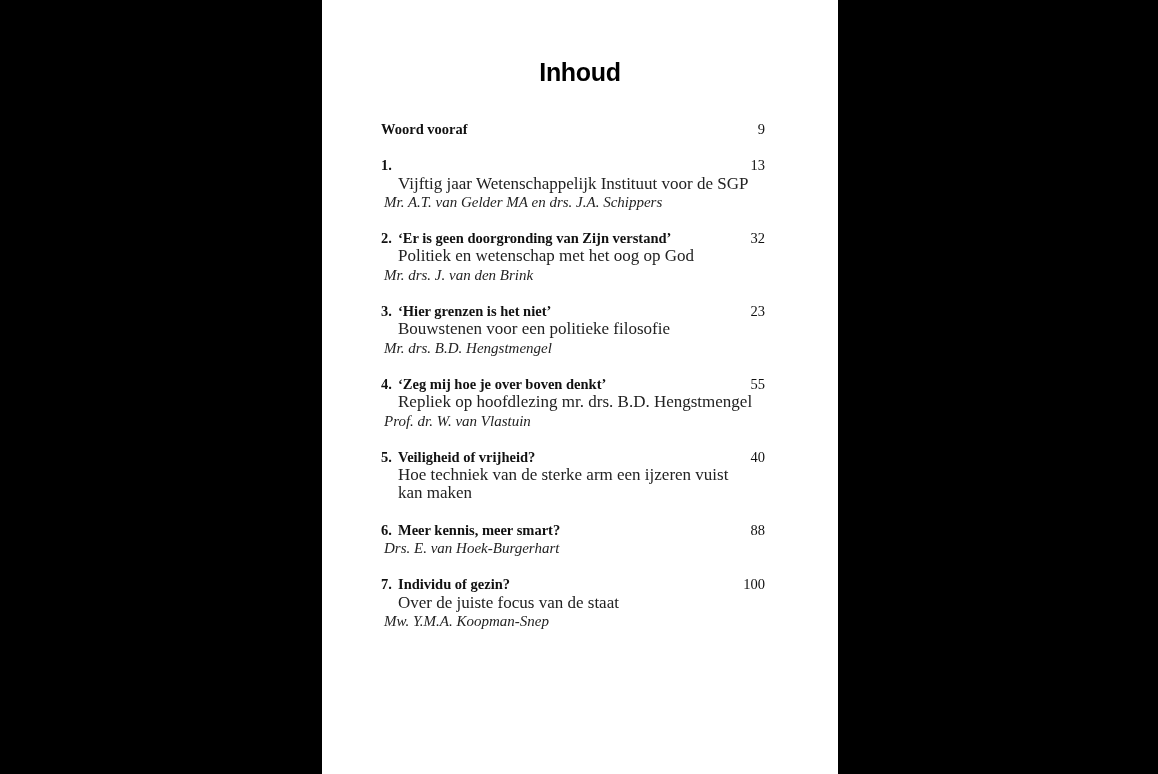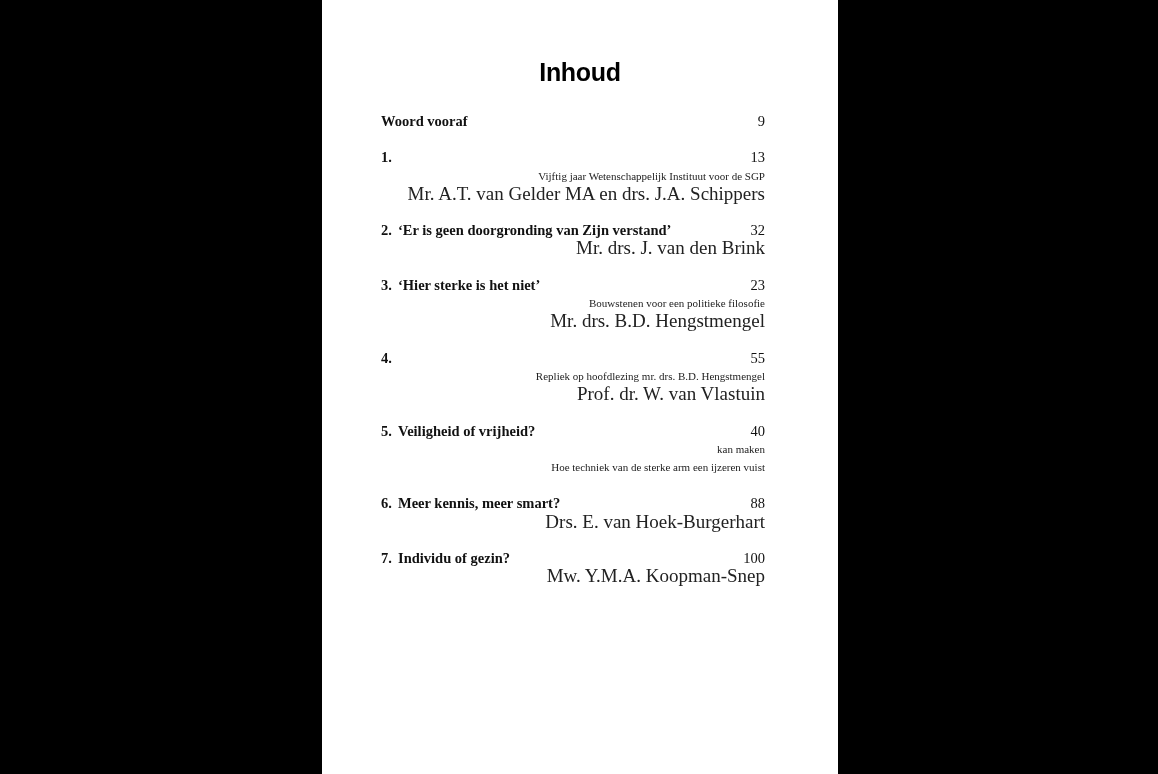--- a/index.html
+++ b/index.html
@@ -11,31 +11,31 @@
       position: absolute; left: 322px; top: 0; width: 516px; height: 774px;
       background: #ffffff;
     }
     .title {
       position: absolute; left: 0; width: 516px; top: 58px;
       text-align: center;
       font-family: "Liberation Sans", sans-serif; font-weight: bold;
       font-size: 25px; color: #000; letter-spacing: -0.3px;
     }
     .toc {
-      position: absolute; left: 59px; top: 112px; width: 384px;
-      font-family: "Liberation Serif", serif; color: #111; text-align: right;
+      position: absolute; left: 59px; top: 120px; width: 384px;
+      font-family: "Liberation Serif", serif; color: #111;
     }
     .entry { position: relative; }
     .row { position: relative; height: 18.3px; line-height: 18.3px; font-size: 14.5px; }
     .num { position: absolute; left: 0; top: 0; font-weight: bold; }
     .head { position: absolute; left: 17px; top: 0; font-weight: bold; white-space: nowrap; }
     .head.nonum { left: 0; }
     .pg { position: absolute; right: 0; top: 0; }
-    .sub { position: relative; margin-left: 17px; font-size: 11px; line-height: 18.3px; color: #222; }
-    .auth { position: relative; margin-left: 12px; font-size: 19px; line-height: 18.3px; color: #222; }
+    .sub { position: relative; margin-left: 17px; font-size: 17px; line-height: 18.3px; color: #222; }
+    .auth { position: relative; margin-left: 3px; font-size: 15px; line-height: 18.3px; font-style: italic; color: #222; }
   </style>
 </head>
 <body>
 
 <div class="page">
   <div class="title">Inhoud</div>
 
   <div class="toc">
 
     <div class="entry" style="margin-bottom:18px;">
@@ -53,64 +53,67 @@
       <div class="sub">Vijftig jaar Wetenschappelijk Instituut voor de SGP</div>
       <div class="auth">Mr. A.T. van Gelder MA en drs. J.A. Schippers</div>
     </div>
 
     <div class="entry" style="margin-bottom:18px;">
       <div class="row">
         <span class="num">2.</span>
         <span class="head">‘Er is geen doorgronding van Zijn verstand’</span>
         <span class="pg">32</span>
       </div>
+      <div class="sub">Politiek en wetenschap met het oog op God</div>
       <div class="auth">Mr. drs. J. van den Brink</div>
     </div>
 
     <div class="entry" style="margin-bottom:18px;">
       <div class="row">
         <span class="num">3.</span>
-        <span class="head">‘Hier sterke is het niet’</span>
+        <span class="head">‘Hier grenzen is het niet’</span>
         <span class="pg">23</span>
       </div>
       <div class="sub">Bouwstenen voor een politieke filosofie</div>
       <div class="auth">Mr. drs. B.D. Hengstmengel</div>
     </div>
 
     <div class="entry" style="margin-bottom:18px;">
       <div class="row">
         <span class="num">4.</span>
+        <span class="head">‘Zeg mij hoe je over boven denkt’</span>
         <span class="pg">55</span>
       </div>
       <div class="sub">Repliek op hoofdlezing mr. drs. B.D. Hengstmengel</div>
       <div class="auth">Prof. dr. W. van Vlastuin</div>
     </div>
 
     <div class="entry" style="margin-bottom:18px;">
       <div class="row">
         <span class="num">5.</span>
         <span class="head">Veiligheid of vrijheid?</span>
         <span class="pg">40</span>
       </div>
+      <div class="sub">Hoe techniek van de sterke arm een ijzeren vuist</div>
       <div class="sub">kan maken</div>
-      <div class="sub">Hoe techniek van de sterke arm een ijzeren vuist</div>
     </div>
 
     <div class="entry" style="margin-bottom:18px;">
       <div class="row">
         <span class="num">6.</span>
         <span class="head">Meer kennis, meer smart?</span>
         <span class="pg">88</span>
       </div>
       <div class="auth">Drs. E. van Hoek-Burgerhart</div>
     </div>
 
     <div class="entry">
       <div class="row">
         <span class="num">7.</span>
         <span class="head">Individu of gezin?</span>
         <span class="pg">100</span>
       </div>
+      <div class="sub">Over de juiste focus van de staat</div>
       <div class="auth">Mw. Y.M.A. Koopman-Snep</div>
     </div>
 
   </div>
 </div>
 
 </body></html>

